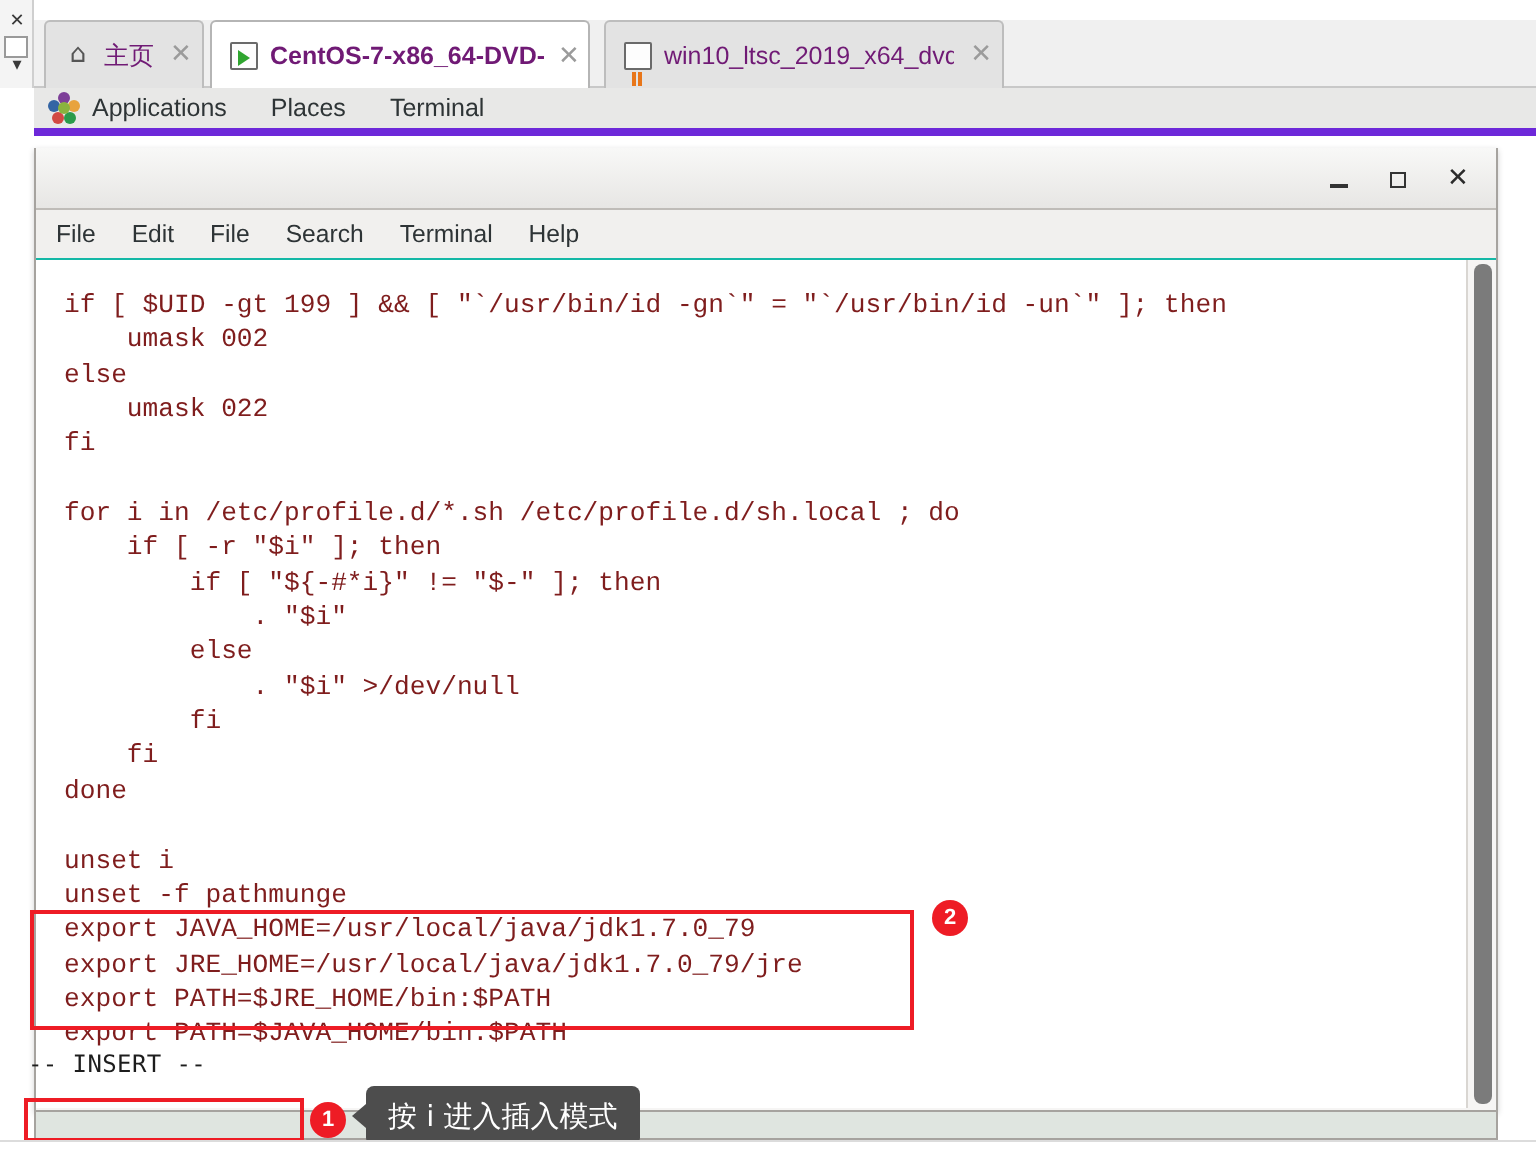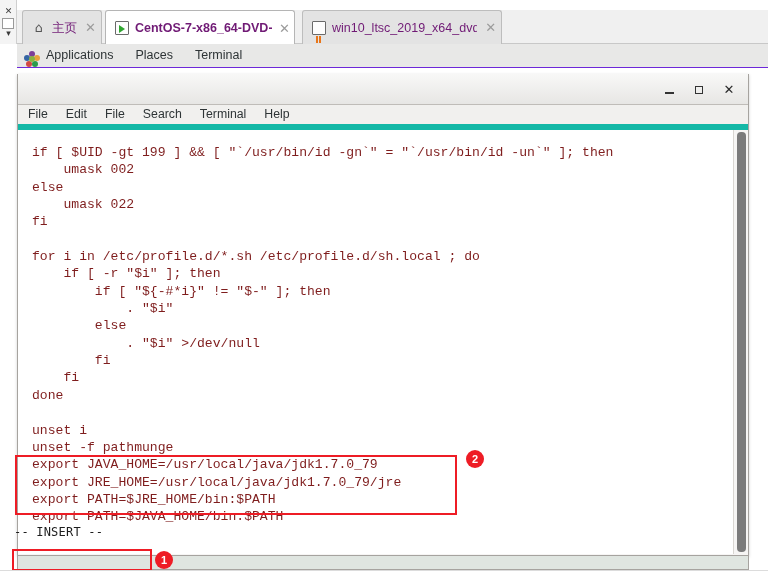--- a/index.html
+++ b/index.html
@@ -124,22 +124,22 @@
 
   #tab-home { left: 22px;  width: 80px; }
   #tab-centos { left: 105px; width: 190px; }
   #tab-win10 { left: 302px; width: 200px; }
 
   
   .gnome-panel {
     position: absolute; left: 17px; top: 44px;
     width: 751px; height: 24px;
     background: #e8e8e7;
-    border-bottom: 1px solid #6d28d9;
-    display: flex; align-items: flex-end;
+    border-bottom: 4px solid #6d28d9;
+    display: flex; align-items: center;
   }
   .gnome-panel .gitem {
     font-size: 12.5px;
     color: #2e3436;
     margin-right: 22px;
     line-height: 24px;
   }
   .fedora-logo {
     width: 16px; height: 16px;
     margin-left: 7px; margin-right: 6px;
@@ -198,21 +198,21 @@
     font-size: 12px; color: #2b2b2b;
     font-family: "DejaVu Sans", sans-serif;
   }
   .win-btn .bmin { display:block; width:9px; height:1.5px; background:#333; margin-top:7px;}
   .win-btn .bmax { display:block; width:8px; height:8px; border:1.5px solid #333;}
   .win-btn .bcls { font-size: 13px; font-weight: bold; line-height: 13px;}
 
   .term-menubar {
     height: 25px;
     background: #f1f0ee;
-    border-bottom: 6px solid #14b8a6;
+    border-bottom: 1px solid #14b8a6;
     display: flex; align-items: center;
     padding-left: 10px;
   }
   .term-menubar .mitem {
     font-size: 12.3px;
     color: #2e3436;
     margin-right: 18px;
     line-height: 25px;
   }
 
@@ -444,16 +444,17 @@
   <div class="term-bottom-strip"></div>
 
   <div class="vim-status">-- INSERT --</div>
 
   <div class="red-box" id="red-box-export"></div>
   <div class="red-box" id="red-box-insert"></div>
 
   <div class="badge" id="badge-2">2</div>
   <div class="badge" id="badge-1">1</div>
 
+  <div class="tooltip">按 i 进入插入模式</div>
 
 
   <div class="page-bottom"></div>
 </div>
 
 </body></html>

